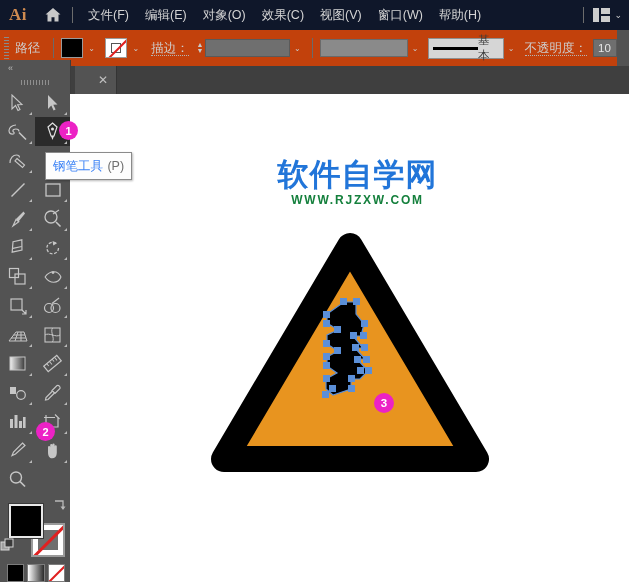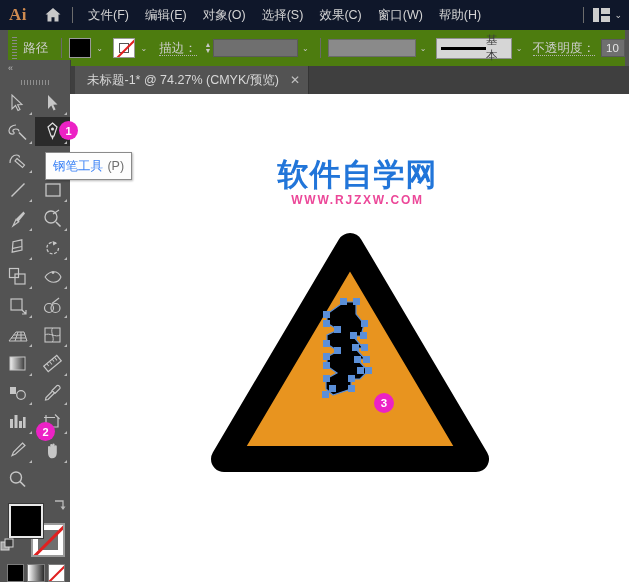--- a/index.html
+++ b/index.html
@@ -32,22 +32,22 @@
   }
   .menubar-right{
     position:absolute;right:0;top:0;height:30px;display:flex;align-items:center;
   }
   .ws-div{width:1px;height:16px;background:#6c6c6c;margin:0 6px;}
   .ws-icon{display:flex;align-items:center;justify-content:center;width:22px;height:30px;}
   .ws-caret{color:#cfcfcf;font-size:9px;padding:0 7px 0 2px;}
 
   
   .controlbar{
-    position:absolute;left:8px;top:30px;width:617px;height:36px;
-    background:#4d7c0f;display:flex;align-items:center;
+    position:absolute;left:0;top:30px;width:617px;height:36px;
+    background:#c2410c;display:flex;align-items:center;
     border-bottom:1px solid #434343;
   }
   .grip{
     width:6px;height:22px;margin:0 6px 0 4px;
     background:repeating-linear-gradient(to bottom,#8a8a8a 0px,#8a8a8a 1px,transparent 1px,transparent 3px);
   }
   .cb-label{color:#cfcfcf;font-size:12.5px;white-space:nowrap;margin-right:6px;}
   .cb-label.dashed{border-bottom:1px dotted #b5b5b5;line-height:14px;}
   .cb-sep{width:1px;height:20px;background:#6a6a6a;margin:0 7px;}
 
@@ -185,21 +185,21 @@
   }
   .watermark{
     position:absolute;left:205px;top:64px;width:165px;text-align:center;
     user-select:none;
   }
   .wm-cn{
     color:#2175d9;font-size:31px;font-weight:bold;letter-spacing:1px;
     line-height:34px;font-family:Liberation Serif, serif;
   }
   .wm-en{
-    color:#ec4899;font-size:12px;font-weight:bold;letter-spacing:1.8px;
+    color:#15803d;font-size:12px;font-weight:bold;letter-spacing:1.8px;
     line-height:16px;
   }
   .artwork{position:absolute;left:135px;top:134px;}
 
   
   .badge{
     position:absolute;border-radius:50%;background:#ec22c5;
     color:#fff;display:flex;align-items:center;justify-content:center;
     font-size:11px;font-weight:bold;z-index:70;
   }
@@ -217,22 +217,22 @@
     <div class="home-btn">
       <svg width="18" height="16" viewBox="0 0 18 16">
         <path d="M9 1L1.5 7.5h2v7h4v-4.2h3v4.2h4v-7h2z" fill="#c8c8c8"></path>
       </svg>
     </div>
     <div class="menu-div"></div>
     <div class="menu-items">
       <div class="menu-item">文件(F)</div>
       <div class="menu-item">编辑(E)</div>
       <div class="menu-item">对象(O)</div>
-      <div class="menu-item">选择(S)</div>
       <div class="menu-item">效果(C)</div>
+      <div class="menu-item">视图(V)</div>
       <div class="menu-item">窗口(W)</div>
       <div class="menu-item">帮助(H)</div>
     </div>
     <div class="menubar-right">
       <div class="ws-div"></div>
       <div class="ws-icon">
         <svg width="17" height="14" viewBox="0 0 17 14">
           <rect x="0" y="0" width="6" height="14" fill="#cdcdcd"></rect>
           <rect x="8" y="0" width="9" height="6" fill="#cdcdcd"></rect>
           <rect x="8" y="8" width="9" height="6" fill="#cdcdcd"></rect>
@@ -279,21 +279,20 @@
     </div>
     <div class="caret-btn">⌄</div>
 
     <div style="width:7px"></div>
     <div class="cb-label dashed">不透明度：</div>
     <div class="field field-opacity">10</div>
   </div>
 
   <div class="tabbar">
     <div class="doctab">
-      <span class="doctab-label">未标题-1* @ 74.27% (CMYK/预览)</span>
       <span class="doctab-close">✕</span>
     </div>
   </div>
 
   <div class="toolbar">
     <div class="tb-collapse">«</div>
     <div class="tb-grip">
         <i></i>
       </div>
 

